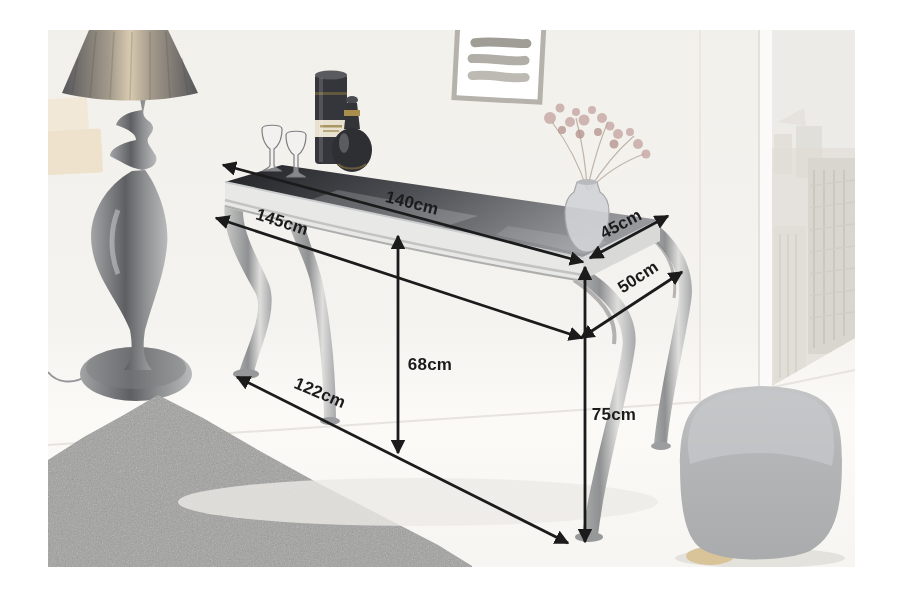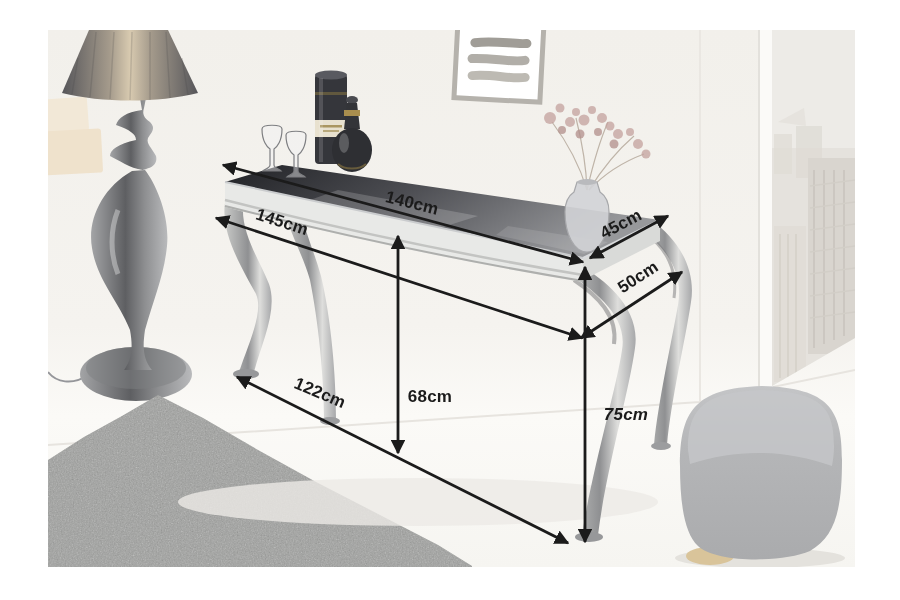--- a/index.html
+++ b/index.html
@@ -251,17 +251,17 @@
         <line x1="350" y1="206" x2="350" y2="423" marker-start="url(#ah)" marker-end="url(#ah)"></line>
         <line x1="189" y1="347" x2="520" y2="513" marker-start="url(#ah)" marker-end="url(#ah)"></line>
         <line x1="537" y1="237" x2="537" y2="512" marker-start="url(#ah)" marker-end="url(#ah)"></line>
       </g>
     </svg>
 
     <div class="dim-label" style="left:364px;top:173px;transform:translate(-50%,-50%) rotate(14deg);">140cm</div>
     <div class="dim-label" style="left:234px;top:192px;transform:translate(-50%,-50%) rotate(18deg);">145cm</div>
     <div class="dim-label" style="left:573px;top:194px;transform:translate(-50%,-50%) rotate(-28deg);">45cm</div>
     <div class="dim-label" style="left:590px;top:247px;transform:translate(-50%,-50%) rotate(-33deg);">50cm</div>
-    <div class="dim-label" style="left:382px;top:334px;transform:translate(-50%,-50%);margin-top:32px;">68cm</div>
+    <div class="dim-label" style="left:382px;top:334px;transform:translate(-50%,-50%);">68cm</div>
     <div class="dim-label" style="left:272px;top:363px;transform:translate(-50%,-50%) rotate(23deg);">122cm</div>
-    <div class="dim-label" style="left:578px;top:384px;transform:translate(-50%,-50%);font-style:italic;">75cm</div>
+    <div class="dim-label" style="left:566px;top:384px;transform:translate(-50%,-50%);">75cm</div>
   </div>
 </div>
 
 </body></html>

